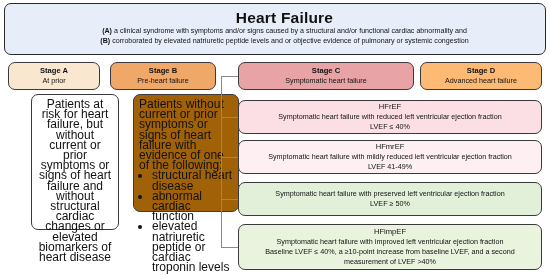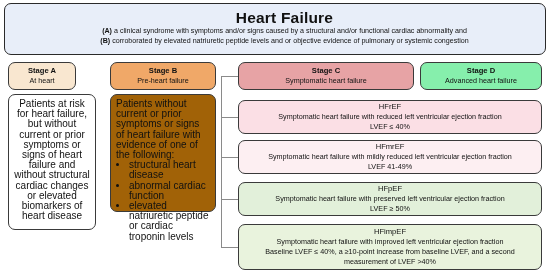--- a/index.html
+++ b/index.html
@@ -67,27 +67,28 @@
   .stage-head .t1 {
     font-size: 7.6px;
     font-weight: bold;
     line-height: 10px;
   }
   .stage-head .t2 {
     font-size: 7.2px;
     line-height: 10px;
   }
   .stage-body {
-    font-size: 10px;
+    font-size: 12px;
     line-height: 10.2px;
     padding: 4px 5px;
     justify-content: flex-start;
-  }
-
-  #stageA-head { left: 8px;   top: 62px; width: 68px;  height: 28px; background: #f9e7d0; }
+    margin-left: 23px;
+  }
+
+  #stageA-head { left: 8px;   top: 62px; width: 92px;  height: 28px; background: #f9e7d0; }
   #stageA-body { left: 8px;   top: 94px; width: 88px;  height: 136px; background: #ffffff; }
   #stageB-head { left: 110px; top: 62px; width: 106px; height: 28px; background: #f0a868; }
   #stageB-body { left: 110px; top: 94px; width: 106px; height: 118px; background: #a16207; }
 
   .stage-body p { margin: 0; }
   .stage-body ul {
     margin: 0;
     padding-left: 13px;
     text-align: left;
   }
@@ -114,21 +115,21 @@
   .bracket .arm {
     position: absolute;
     left: 0;
     width: 17px;
     height: 1.1px;
     background: #8a8a8a;
   }
 
   
   #stageC-head { left: 238px; top: 62px; width: 176px; height: 28px; background: #e7a3a5; }
-  #stageD-head { left: 420px; top: 62px; width: 122px; height: 28px; background: #86efac; }
+  #stageD-head { left: 420px; top: 62px; width: 122px; height: 28px; background: #fdba74; }
 
   .phenotype {
     left: 238px;
     width: 304px;
     padding: 2px 4px;
   }
   #row-hfref   { top: 100px; height: 34px; background: #fbdfe5; }
   #row-hfmref  { top: 140px; height: 34px; background: #fdeff2; }
   #row-hfpef   { top: 182px; height: 34px; background: #e2f0da; }
   #row-hfimpef { top: 224px; height: 46px; background: #e9f3dd; }
@@ -157,21 +158,21 @@
       <span>a clinical syndrome with symptoms and/or signs caused by a structural and/or functional cardiac abnormality and</span>
     </div>
     <div class="banner-line">
       <b>(B)</b>
       <span>corroborated by elevated natriuretic peptide levels and or objective evidence of pulmonary or systemic congestion</span>
     </div>
   </div>
 
   <div class="box stage-head" id="stageA-head">
     <div class="t1">Stage A</div>
-    <div class="t2">At heart</div>
+    <div class="t2">At prior</div>
   </div>
   <div class="box stage-body" id="stageA-body">
     <p>Patients at risk for heart failure, but without current or prior symptoms or signs of heart failure and without structural cardiac changes or elevated biomarkers of heart disease</p>
   </div>
 
   <div class="box stage-head" id="stageB-head">
     <div class="t1">Stage B</div>
     <div class="t2">Pre-heart failure</div>
   </div>
   <div class="box stage-body" id="stageB-body">
@@ -207,21 +208,20 @@
     <div class="ph-text">LVEF ≤ 40%</div>
   </div>
 
   <div class="box phenotype" id="row-hfmref">
     <div class="ph-title">HFmrEF</div>
     <div class="ph-text">Symptomatic heart failure with mildly reduced left ventricular ejection fraction</div>
     <div class="ph-text">LVEF  41-49%</div>
   </div>
 
   <div class="box phenotype" id="row-hfpef">
-    <div class="ph-title">HFpEF</div>
     <div class="ph-text">Symptomatic heart failure with preserved left ventricular ejection fraction</div>
     <div class="ph-text">LVEF  ≥ 50%</div>
   </div>
 
   <div class="box phenotype" id="row-hfimpef">
     <div class="ph-title">HFimpEF</div>
     <div class="ph-text">Symptomatic heart failure with improved left ventricular ejection fraction</div>
     <div class="ph-text wrap">Baseline LVEF  ≤ 40%, a ≥10-point increase from baseline LVEF, and a second measurement of LVEF &gt;40%</div>
   </div>
 

